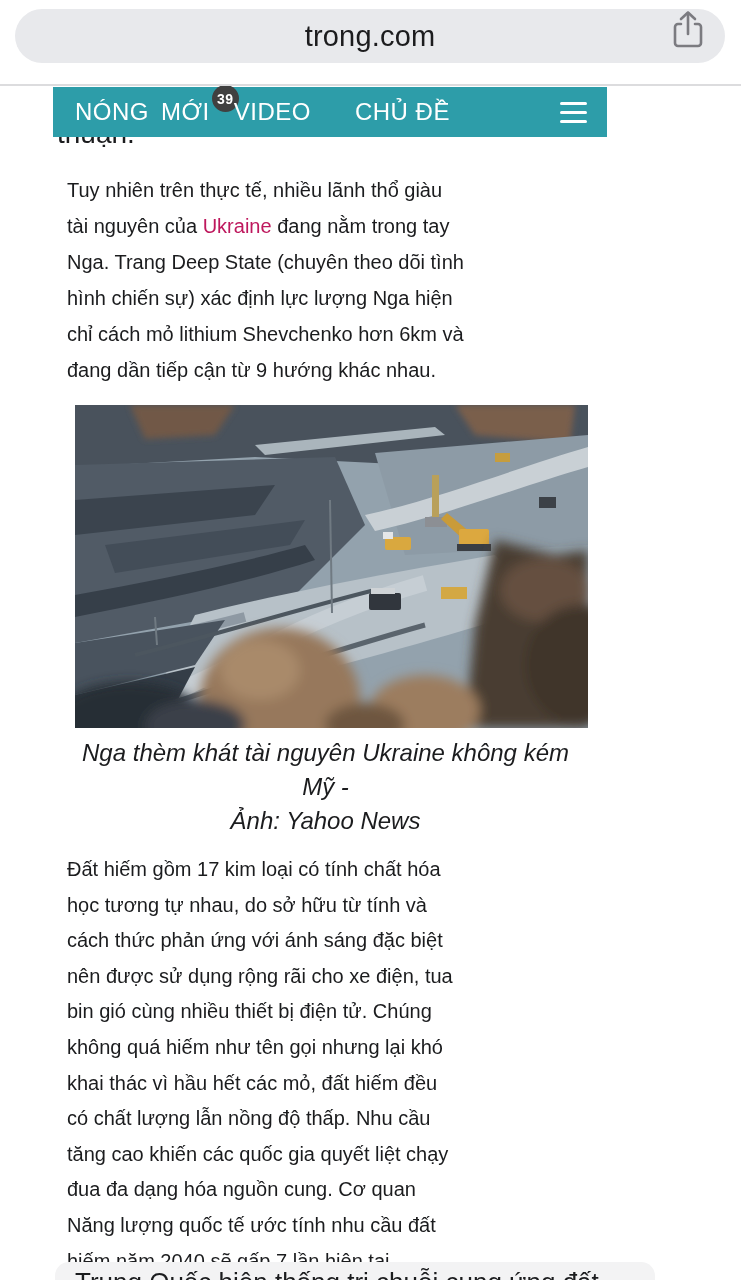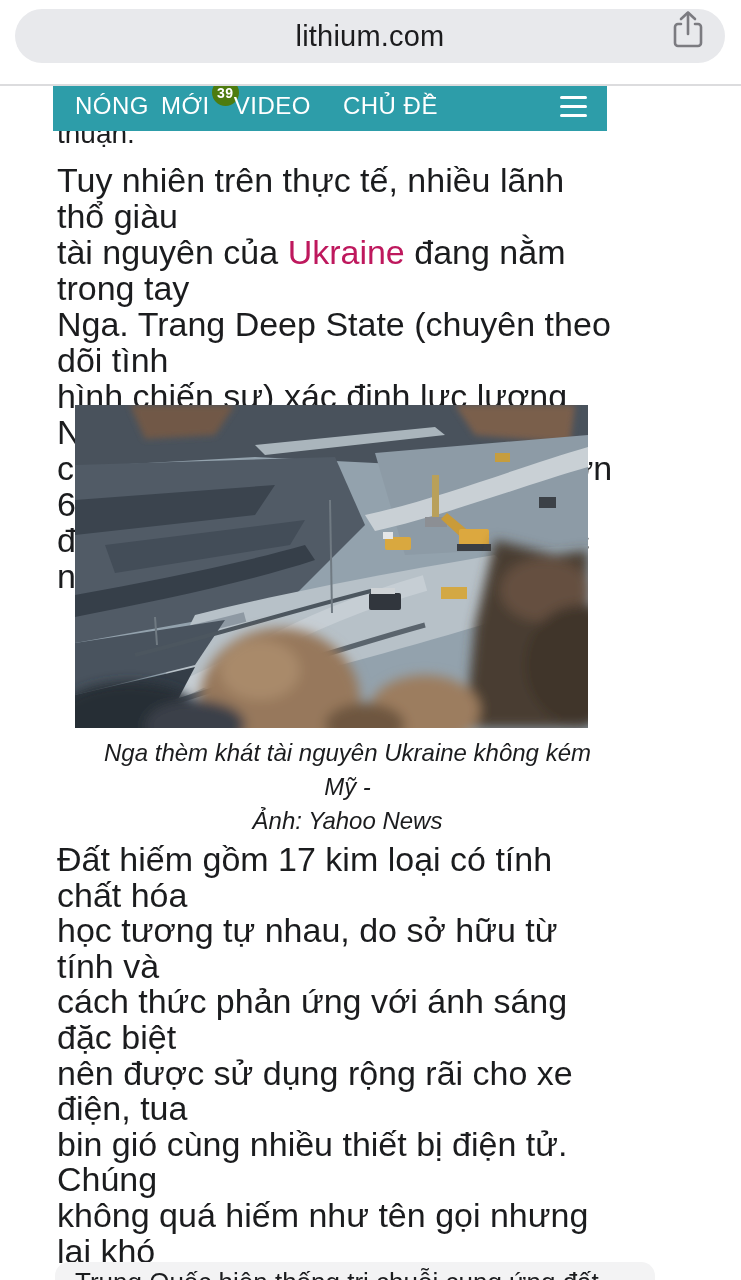--- a/index.html
+++ b/index.html
@@ -14,52 +14,52 @@
   .chrome::after{content:"";position:absolute;left:0;bottom:0;width:741px;height:2px;background:#dcdcde;}
   .url-pill{
     position:absolute;left:15px;top:9px;width:710px;height:54px;border-radius:28px;
     background:#e8e9ec;display:flex;align-items:center;justify-content:center;
   }
   .url-text{font-size:29px;color:#1c1c1e;letter-spacing:.2px;}
   .share{position:absolute;right:36px;top:10px;width:34px;height:40px;}
   .share svg{width:34px;height:40px;}
   
   .sitenav{
-    position:absolute;left:53px;top:81px;width:554px;height:50px;
+    position:absolute;left:53px;top:87px;width:554px;height:50px;
     background:#2d9da9;display:flex;align-items:center;z-index:5;
     padding:0;box-sizing:border-box;
   }
   .nav-item{
     color:#ffffff;font-size:24px;font-weight:500;letter-spacing:.5px;
     margin-left:24px;position:relative;white-space:nowrap;
   }
   .nav-item:first-child{margin-left:22px;}
   .badge{
     position:absolute;top:-13px;right:-29px;min-width:27px;height:27px;border-radius:14px;
-    background:#4d7c0f;color:#ffffff;font-size:14px;font-weight:700;
+    background:#404040;color:#ffffff;font-size:14px;font-weight:700;
     display:flex;align-items:center;justify-content:center;box-sizing:border-box;padding:0 4px;
   }
   .hamburger{margin-left:auto;margin-right:20px;display:flex;flex-direction:column;gap:6px;cursor:pointer;}
   .hamburger span{display:block;width:27px;height:3px;background:#ffffff;border-radius:2px;}
   
   .article{position:absolute;left:0;top:0;width:741px;height:1280px;z-index:1;}
   .clipped-word{
     position:absolute;left:57px;top:116px;font-size:28px;color:#1b1c1e;line-height:36px;
   }
   .para{
-    position:absolute;left:57px;width:560px;margin:0;
-    font-size:34px;line-height:36px;color:#1b1c1e;white-space:pre-line;
+    position:absolute;left:57px;width:560px;margin:10px;
+    font-size:20px;line-height:36px;color:#1b1c1e;white-space:pre-line;
   }
   .para.p1{top:162px;}
   .para.p2{top:842px;line-height:35.6px;}
   .inline-link{color:#be185d;}
   .figure{position:absolute;left:75px;top:405px;width:513px;height:323px;overflow:hidden;}
   .figure svg{display:block;width:513px;height:323px;}
   .caption{
-    position:absolute;left:91px;top:736px;width:513px;margin:0;
+    position:absolute;left:69px;top:736px;width:513px;margin:0;
     font-size:24px;line-height:34px;font-style:italic;color:#1b1c1e;
     text-align:center;white-space:pre-line;
   }
   .quote-box{
     position:absolute;left:55px;top:1262px;width:600px;height:70px;
     background:#f3f3f4;border-radius:14px;box-sizing:border-box;
     padding:5px 0 0 20px;overflow:hidden;
   }
   .quote-box .q-text{font-size:26px;font-weight:500;color:#1b1c1e;white-space:nowrap;}
 </style>
@@ -161,31 +161,31 @@
 
   <div class="quote-box">
     <div class="q-text">Trung Quốc hiện thống trị chuỗi cung ứng đất</div>
   </div>
 </div>
 
 <div class="sitenav">
   <div class="nav-item">NÓNG</div>
   <div class="nav-item" style="margin-left:12px;"><span>MỚI</span><span class="badge">39</span></div>
   <div class="nav-item" style="">VIDEO</div>
-  <div class="nav-item" style="margin-left:32px;">CHỦ ĐỀ</div>
+  <div class="nav-item" style="margin-left:44px;">CHỦ ĐỀ</div>
   <div class="hamburger">
       <span></span>
       <span></span>
       <span></span>
     </div>
 </div>
 
 <div class="chrome">
   <div class="url-pill">
-    <span class="url-text">lithium.com</span>
+    <span class="url-text">trong.com</span>
   </div>
   <div class="share">
     <svg viewBox="0 0 34 40" fill="none" stroke="#7b7b80" stroke-width="2.6" stroke-linecap="round" stroke-linejoin="round">
       <path d="M10,14 H7 a3,3 0 0 0 -3,3 V33 a3,3 0 0 0 3,3 H27 a3,3 0 0 0 3,-3 V17 a3,3 0 0 0 -3,-3 H24"></path>
       <line x1="17" y1="3" x2="17" y2="24"></line>
       <path d="M10,9 L17,2.5 L24,9"></path>
     </svg>
   </div>
 </div>
 

